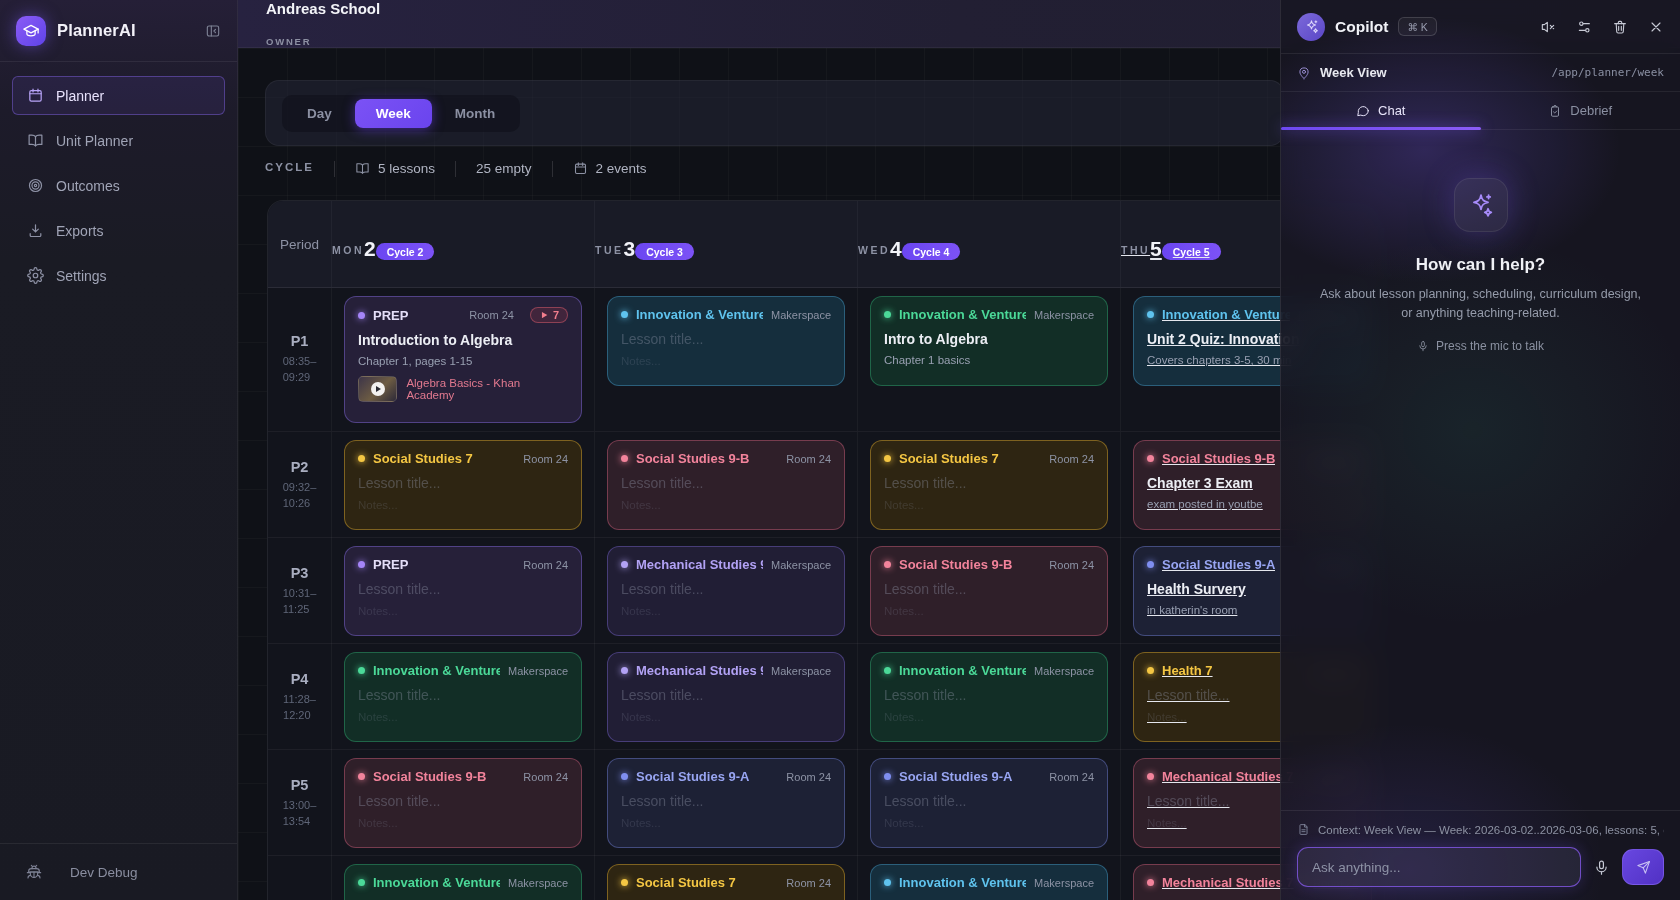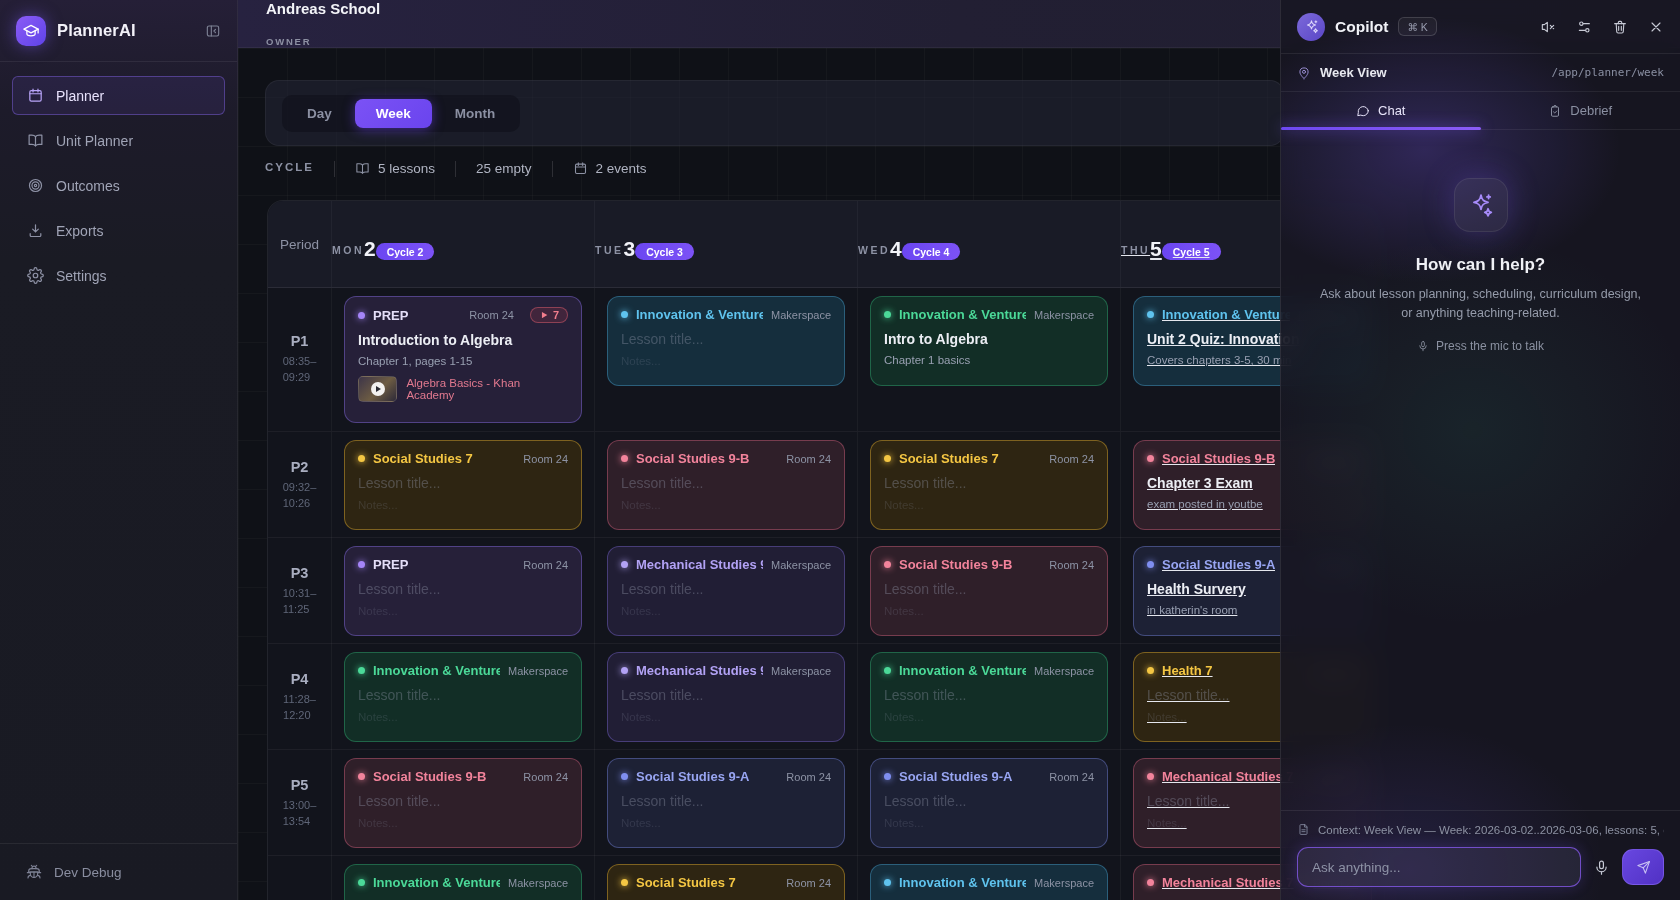--- a/index.html
+++ b/index.html
@@ -14,21 +14,21 @@
   .logo { width:30px; height:30px; border-radius:10px; background:linear-gradient(135deg,#8b5cf6,#5f43e8); display:grid; place-items:center; color:#fff; box-shadow:0 0 16px rgba(124,92,246,.5); }
   .logo svg { width:18px; height:18px; }
   .app-name { flex:1; font-size:16.5px; font-weight:700; color:#f2f1f8; letter-spacing:.2px; }
   .collapse-btn { color:#7d8194; } .collapse-btn svg { width:16px; height:16px; }
   .sb-nav { flex:1; padding:14px 12px; display:flex; flex-direction:column; gap:6px; }
   .sb-item { display:flex; align-items:center; gap:12px; padding:10px 14px; border-radius:6px; color:#a0a4b6; font-size:14px; border:1px solid transparent; cursor:pointer; }
   .sb-item .nav-ic svg { width:17px; height:17px; color:#8e92a6; }
   .sb-item.active { background:rgba(124,92,246,0.10); border-color:rgba(139,104,246,0.42); color:#e8e2fc; }
   .sb-item.active .nav-ic svg { color:#b9a5f9; }
   .sb-footer { border-top:1px solid rgba(255,255,255,0.07); padding:12px 14px; }
-  .dev-item { display:flex; align-items:center; gap:12px; padding:8px 12px; color:#8a8ea0; font-size:13.5px; cursor:pointer; }
+  .dev-item { display:flex; align-items:center; gap:28px; padding:8px 12px; color:#8a8ea0; font-size:13.5px; cursor:pointer; }
   .dev-item svg { width:16px; height:16px; color:#7d8194; }
 
   
   .main { flex:1; display:flex; flex-direction:column; min-width:0; }
   .topbar { height:48px; flex-shrink:0; background:linear-gradient(90deg,#272240,#221f33 50%,#201e30); border-bottom:1px solid rgba(255,255,255,0.05); padding:0 28px; display:flex; flex-direction:column; justify-content:space-between; }
   .school-name { font-size:15px; font-weight:700; color:#f3f4f8; }
   .role { font-size:9.5px; color:#8d90a3; letter-spacing:1.8px; margin-top:3px; font-weight:600; }
   .content { flex:1; position:relative; overflow:hidden;
     background-color:#0f1117;
     background-image:linear-gradient(rgba(255,255,255,0.026) 1px, transparent 1px),linear-gradient(90deg, rgba(255,255,255,0.026) 1px, transparent 1px);

